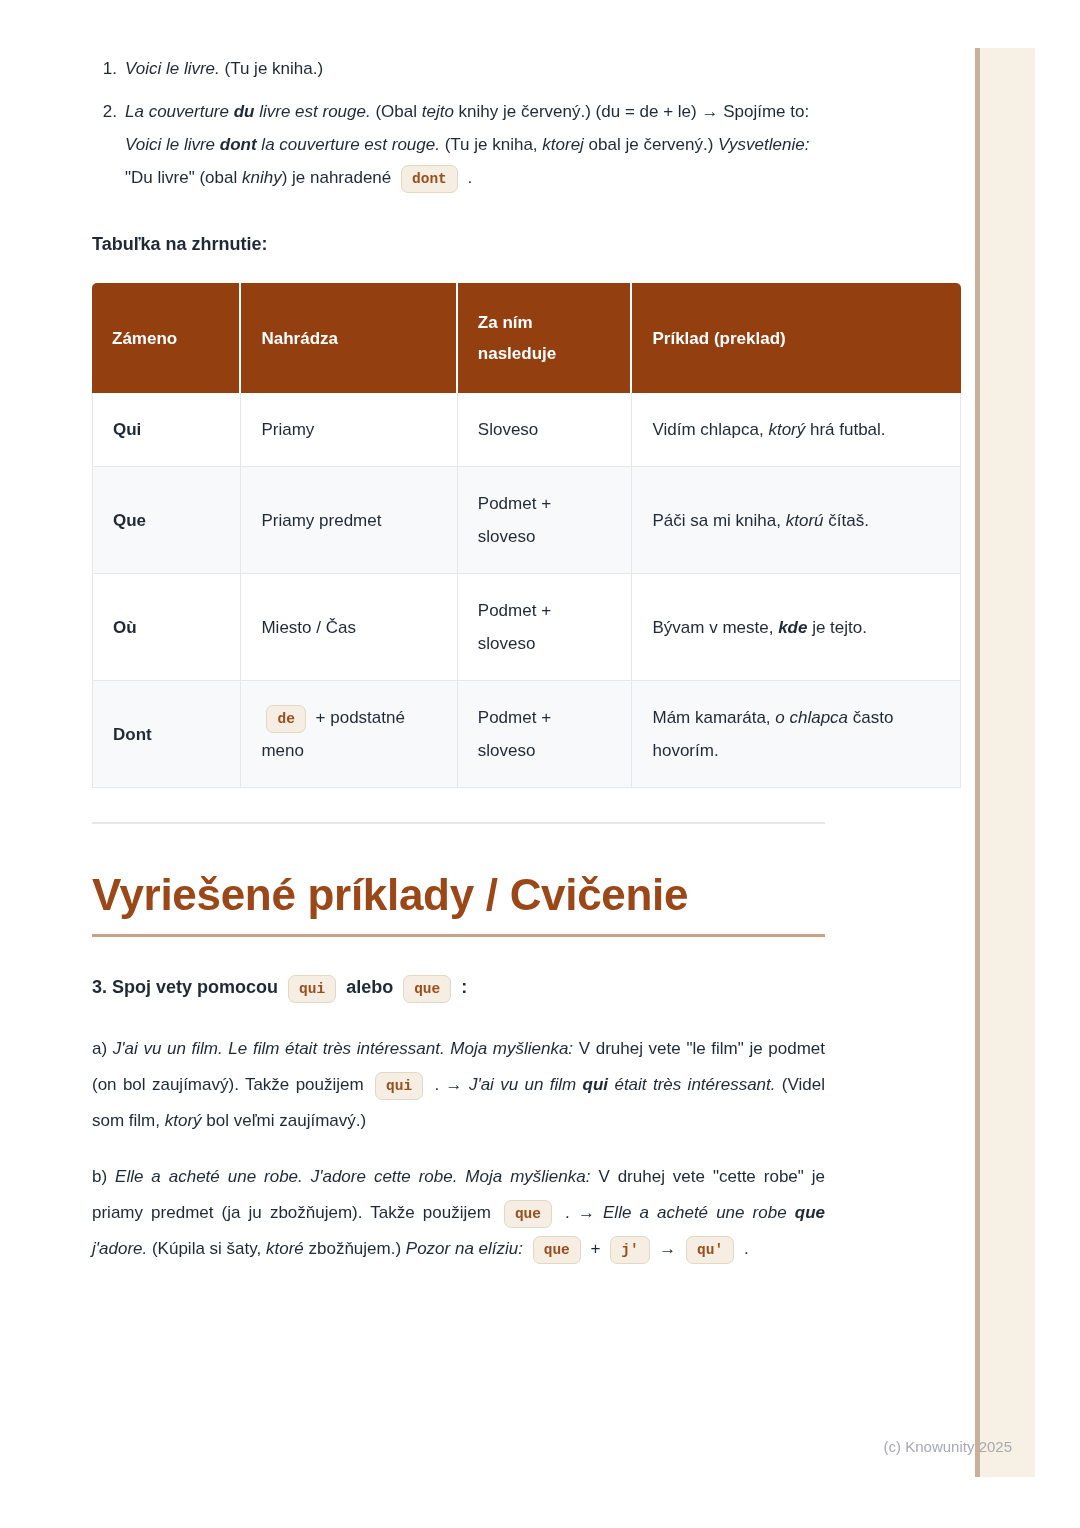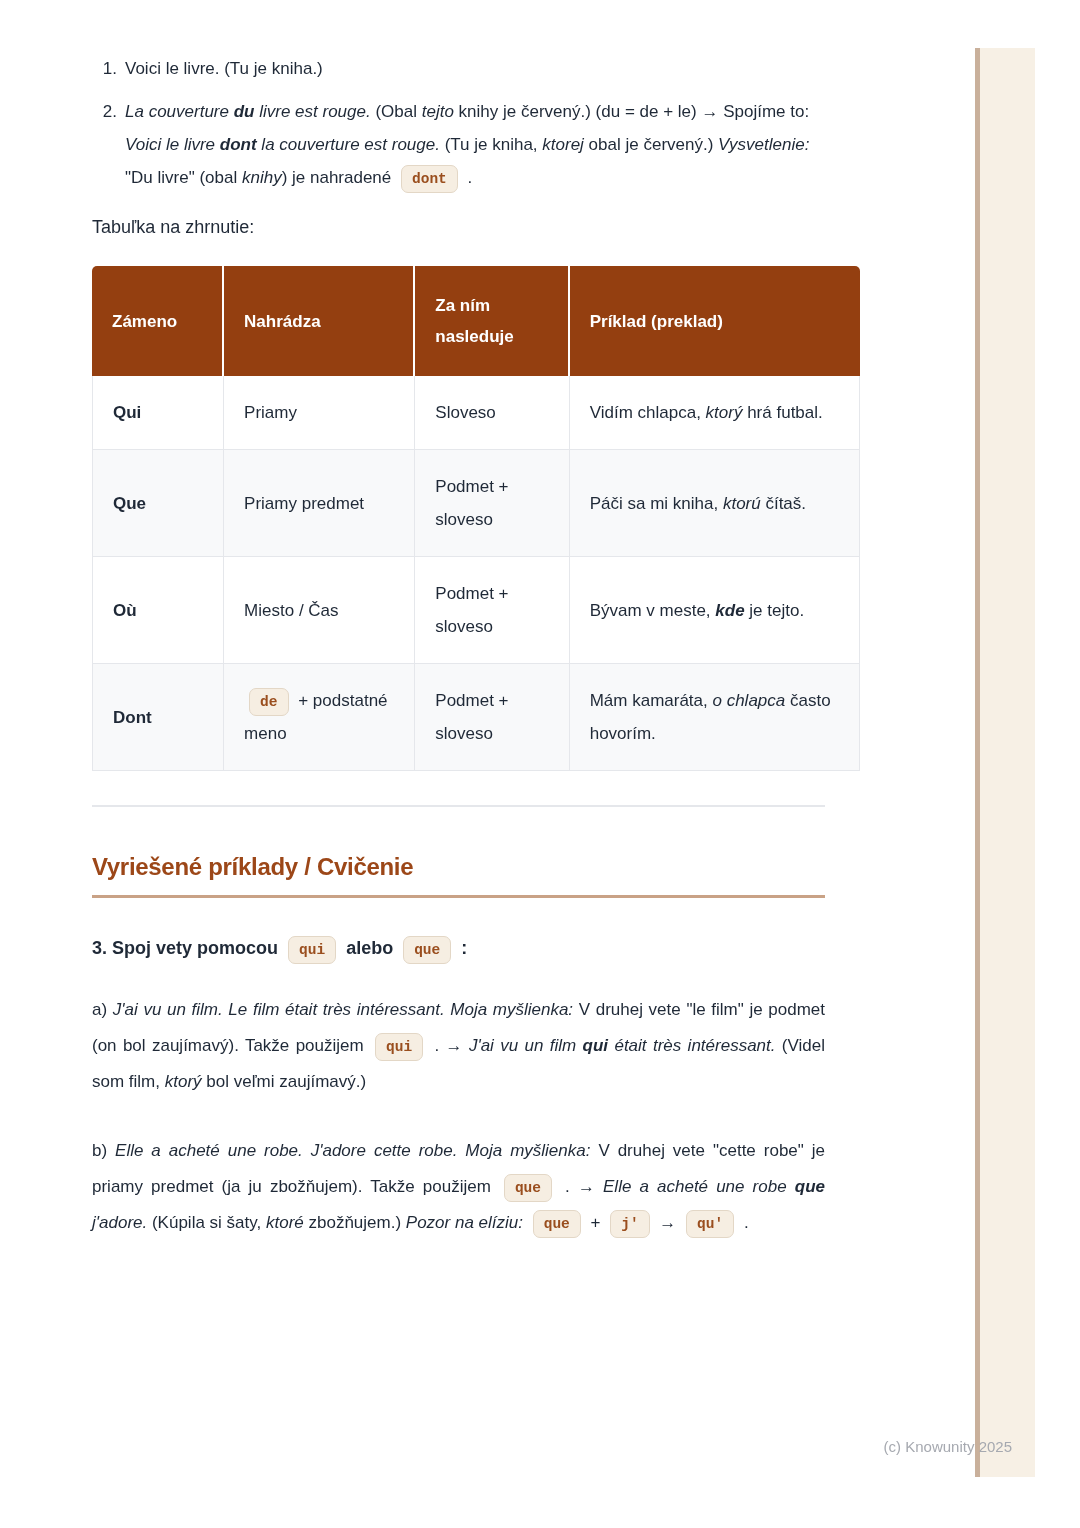--- a/index.html
+++ b/index.html
@@ -41,23 +41,23 @@
     background:var(--chip-bg);
     border:1px solid var(--chip-border);
     border-radius:7px;
     padding:3px 10px;
     margin:0 5px;
     white-space:nowrap;
     display:inline-block;
     line-height:1.4;
   }
   
-  .table-title{margin-top:23px;font-size:18px;font-weight:normal;}
+  .table-title{margin-top:40px;font-size:18px;font-weight:bold;}
   .summary-table{
-    margin-top:28px;width:768px;
+    margin-top:28px;width:869px;
     border-collapse:separate;border-spacing:0;
     font-size:17px;
   }
   .summary-table th{
     background:var(--accent-brown);
     color:#fff;font-weight:600;text-align:left;
     padding:24px 20px;line-height:31px;
     vertical-align:middle;
     border-right:2px solid #fff;
   }
@@ -70,33 +70,33 @@
     background:#fff;
   }
   .summary-table td:first-child{border-left:1px solid var(--border-gray);}
   .summary-table tbody tr:nth-child(even) td{background:var(--zebra);}
   
   .section-divider{
     margin-top:34px;border:none;height:2px;background:var(--border-gray);
   }
   .section-heading{
     margin-top:46px;
-    font-size:24px;font-weight:bold;color:var(--heading-brown);
+    font-size:44px;font-weight:bold;color:var(--heading-brown);
     letter-spacing:-0.3px;
   }
   .heading-rule{margin-top:14px;height:3px;background:var(--rule-tan);}
   
   .para{font-size:17px;line-height:36px;}
   .justify{text-align:justify;}
   .exercise-intro{margin-top:24px;}
   .task-heading{
     margin-top:30px;font-size:18px;line-height:40px;font-weight:bold;
   }
   .item-a{margin-top:24px;}
-  .item-b{margin-top:33px;}
+  .item-b{margin-top:20px;}
   
   .edge-strip{
     position:absolute;left:975px;top:48px;width:60px;height:1429px;
     background:var(--strip-bg);
     border-left:5px solid var(--strip-edge);
     z-index:1;
   }
   
   .footer-credit{
     position:absolute;top:1438px;right:68px;z-index:3;
@@ -104,21 +104,21 @@
   }
 </style>
 </head>
 <body>
 
 <div class="content">
 
   <ol class="intro-list">
       <li>
         <span class="li-num">1.</span>
-        <span class="li-txt"><span style=" text-align: center;">Voici le livre.</span><span> (Tu je kniha.)</span></span>
+        <span class="li-txt"><span style="font-style: italic; text-align: center;">Voici le livre.</span><span> (Tu je kniha.)</span></span>
       </li>
       <li>
         <span class="li-num">2.</span>
         <span class="li-txt"><span style="font-style: italic;">La couverture </span><span style="font-style: italic; font-weight: bold;">du</span><span style="font-style: italic;"> livre est rouge.</span><span> (Obal </span><span style="font-style: italic;">tejto</span><span> knihy je červený.) (du = de + le) → Spojíme to: </span><span style="font-style: italic;">Voici le livre </span><span style="font-style: italic; font-weight: bold;">dont</span><span style="font-style: italic;"> la couverture est rouge.</span><span> (Tu je kniha, </span><span style="font-style: italic;">ktorej</span><span> obal je červený.) </span><span style="font-style: italic;">Vysvetlenie:</span><span> "Du livre" (obal </span><span style="font-style: italic;">knihy</span><span>) je nahradené </span><span class="code-chip">dont</span><span> .</span></span>
       </li>
     </ol>
 
   <p class="table-title">Tabuľka na zhrnutie:</p>
 
   <table class="summary-table">

